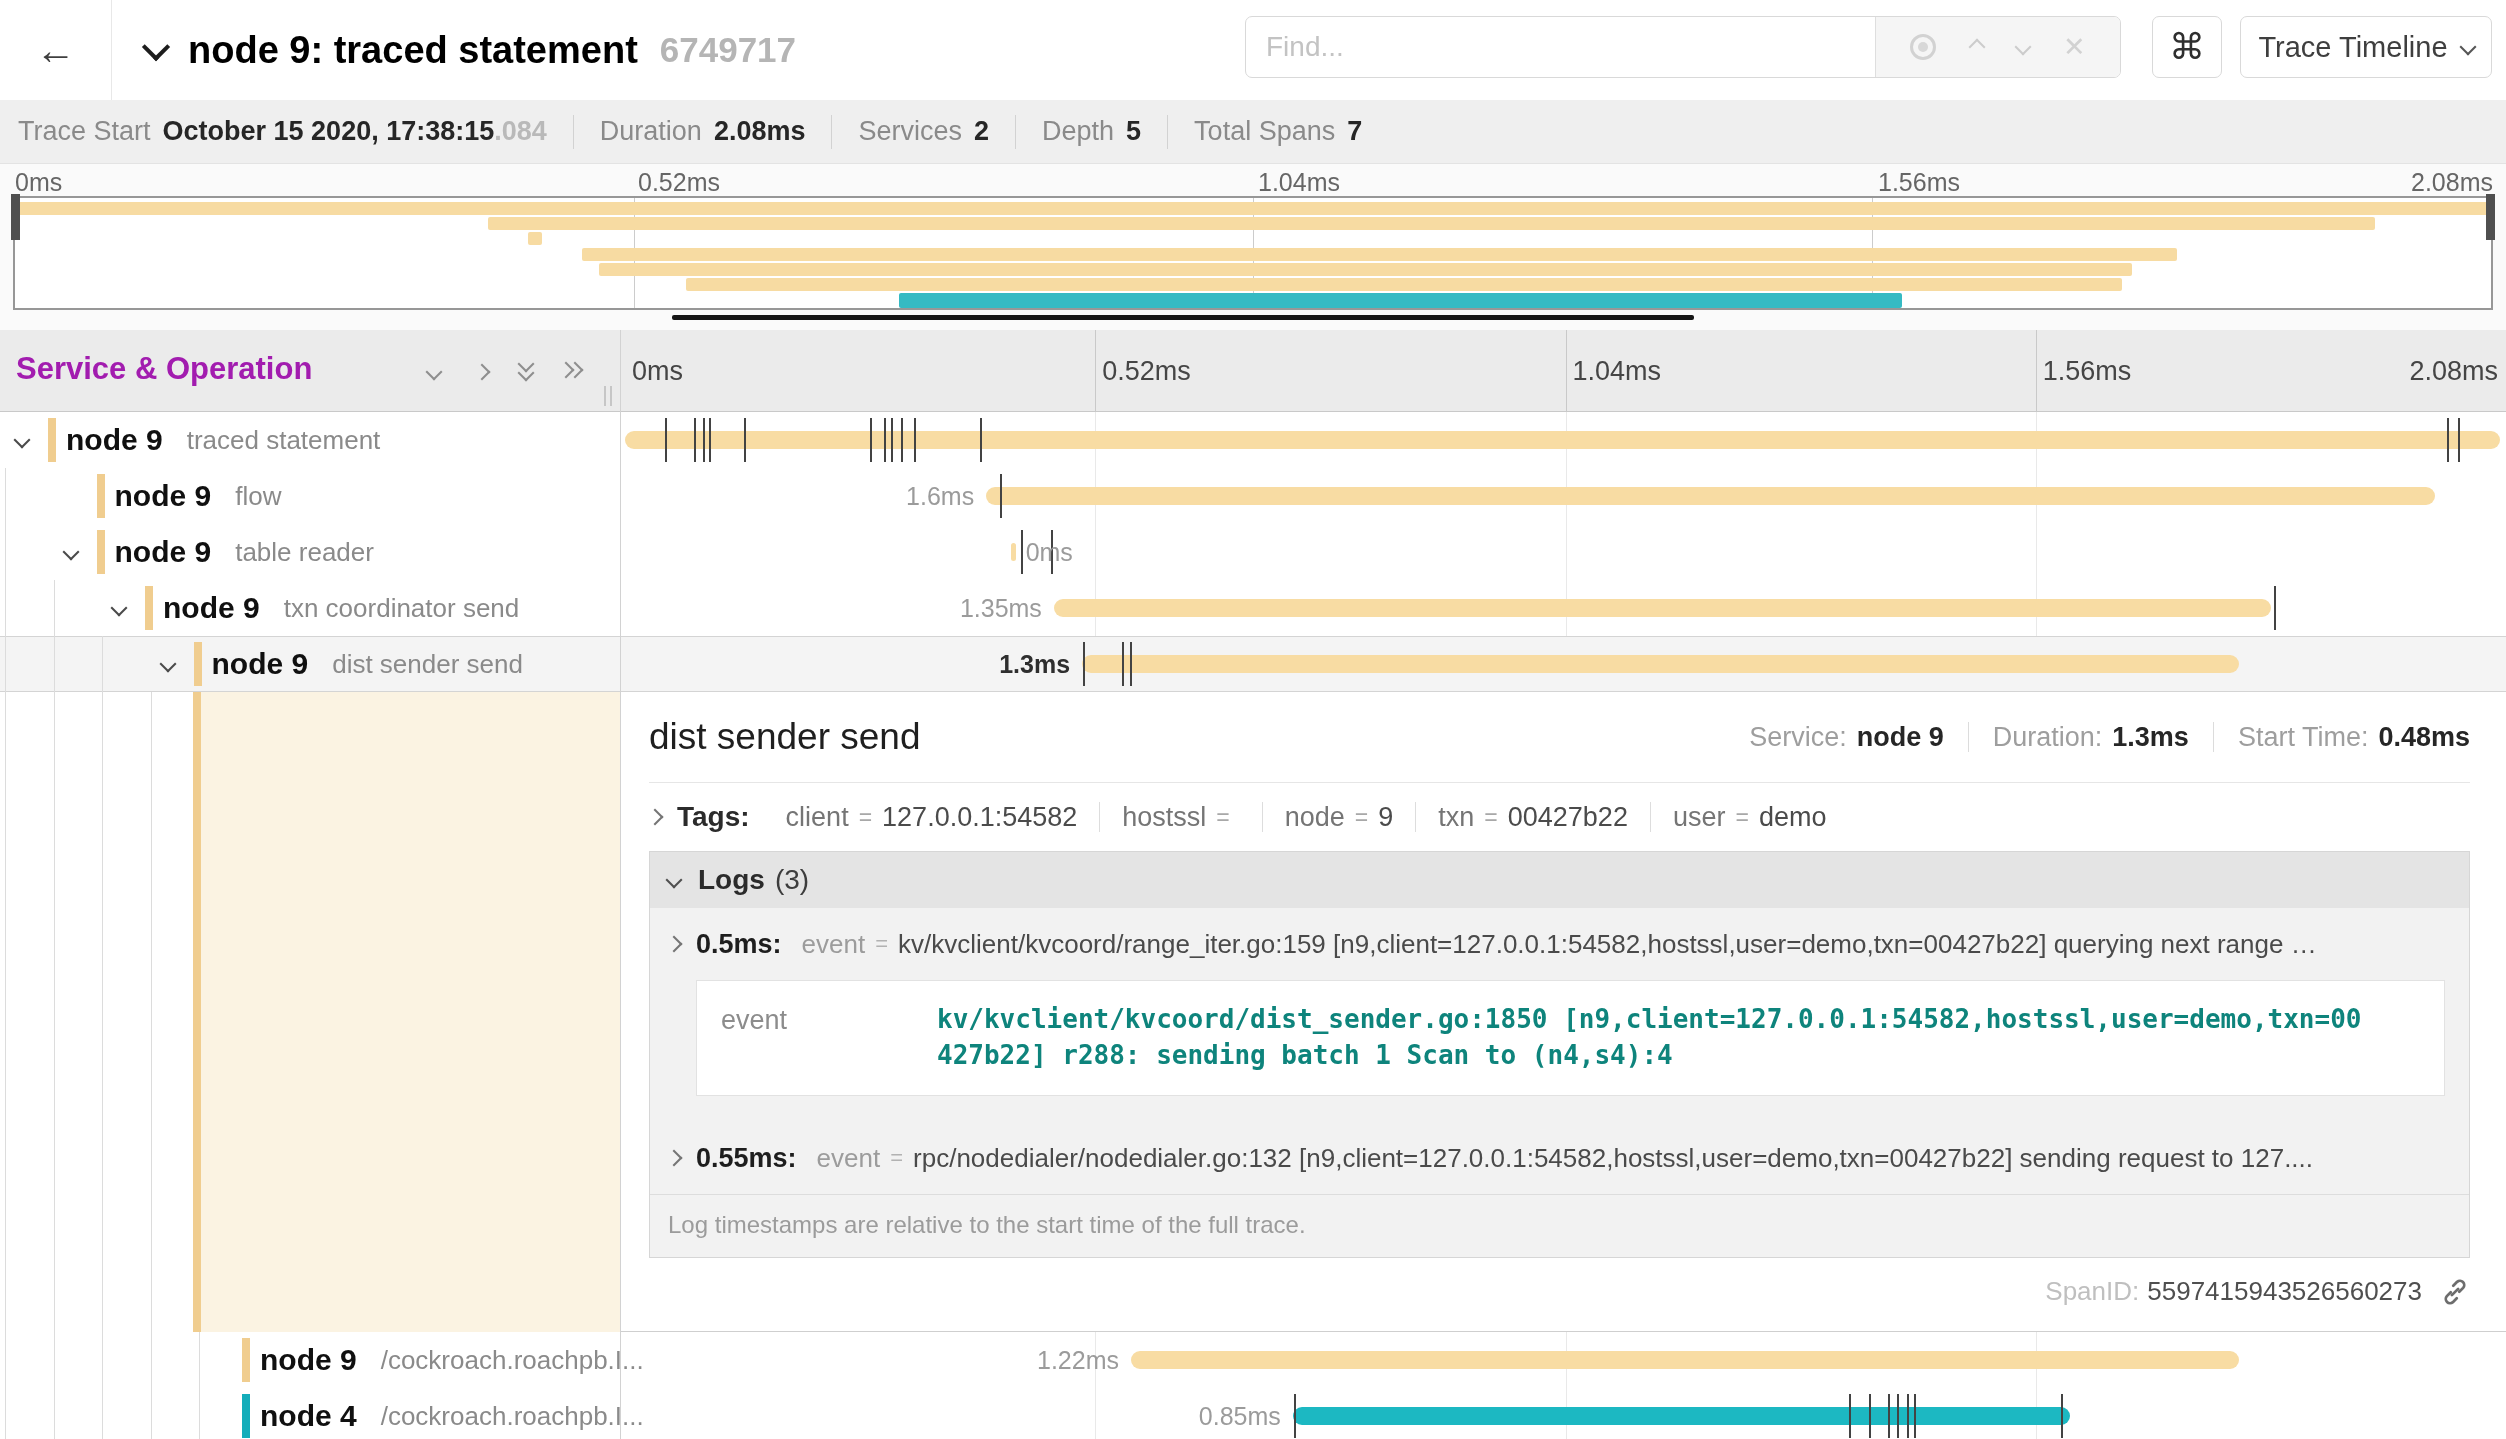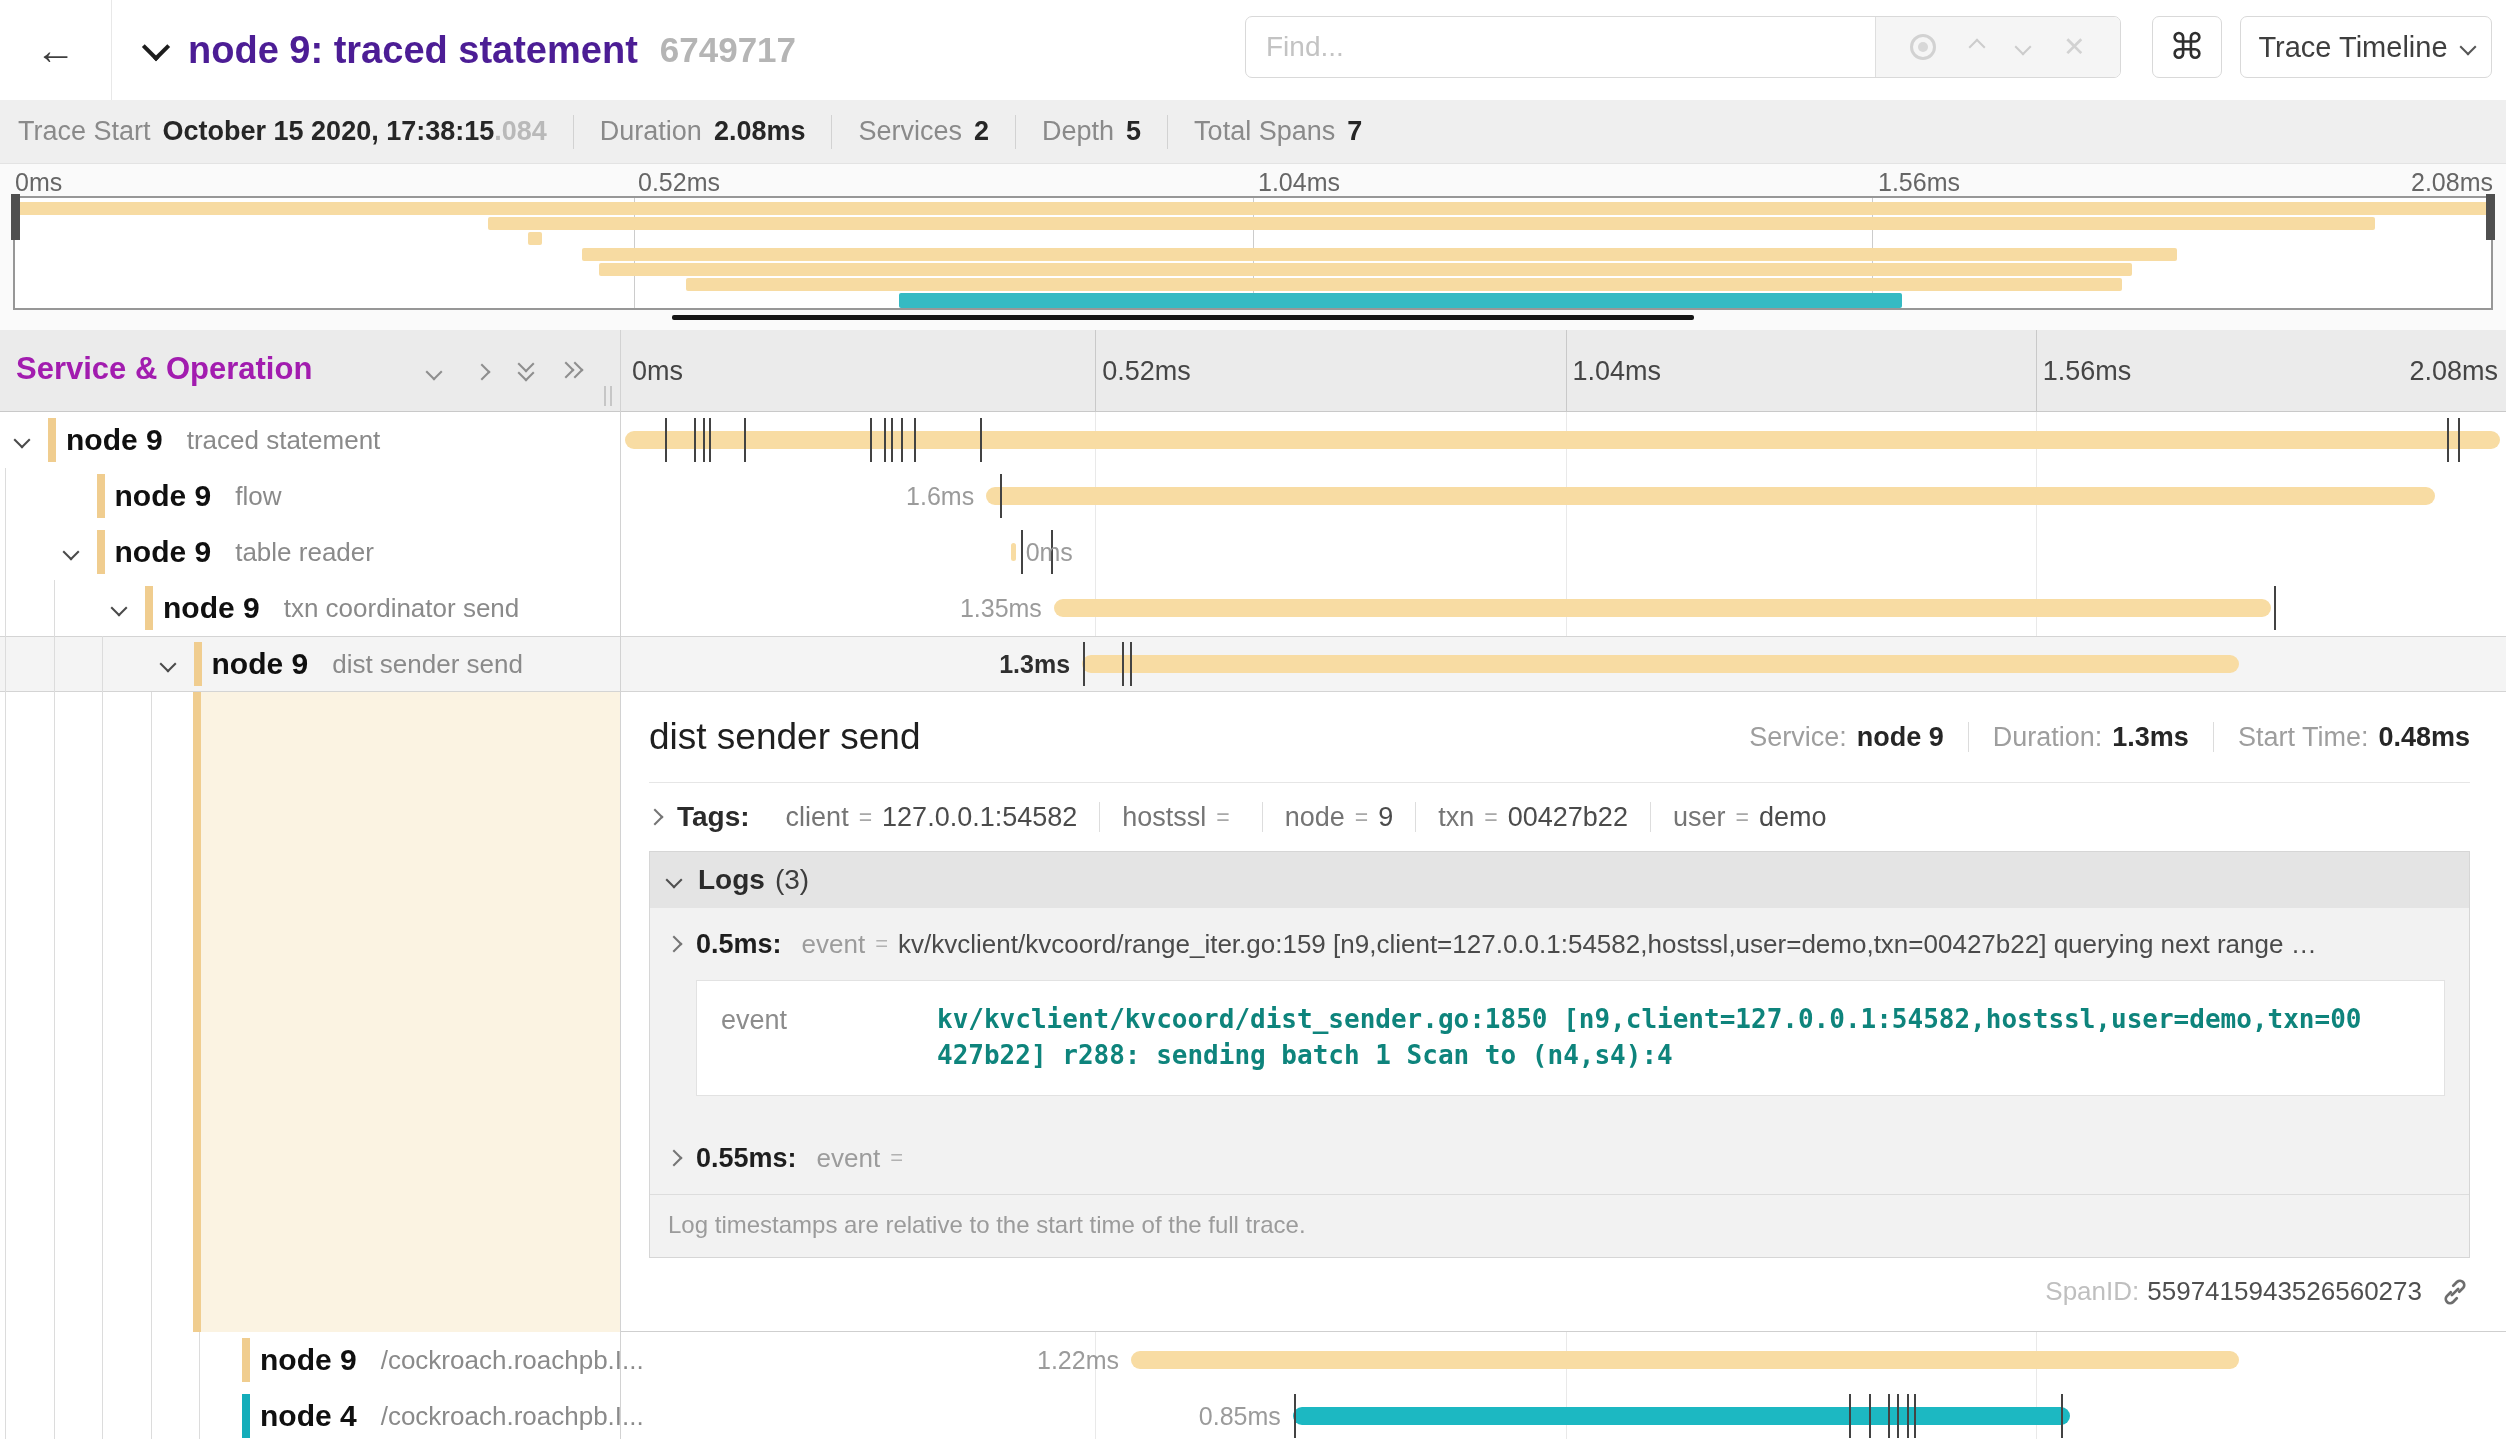--- a/index.html
+++ b/index.html
@@ -10,21 +10,21 @@
   .cv{display:inline-block;width:13px;height:13px;border-right:3px solid currentColor;
       border-bottom:3px solid currentColor;transform:rotate(45deg);}
   .cv.r{transform:rotate(-45deg);}
   .cv.sm{width:10px;height:10px;border-width:2.5px;}
   
   #header{left:0;top:0;width:2506px;height:100px;background:#fff;border-bottom:1px solid #ececec;}
   #back-btn{left:0;top:0;width:111px;height:100px;border-right:1px solid #e8e8e8;display:flex;
             align-items:center;justify-content:center;font-size:40px;color:#3f3f3f;cursor:pointer;}
   #title-wrap{left:146px;top:0;height:100px;display:flex;align-items:center;gap:22px;}
   #title-wrap .cv{color:#1d1d1d;width:16px;height:16px;border-width:4px;margin-top:-6px;}
-  #page-title{font-size:38px;font-weight:700;color:#4c1d95;}
+  #page-title{font-size:38px;font-weight:700;color:#000000;}
   #trace-id{font-size:35px;font-weight:600;color:#b5b5b5;}
   #find{left:1245px;top:16px;width:876px;height:62px;border:1px solid #d9d9d9;border-radius:7px;
         display:flex;background:#fff;box-sizing:border-box;overflow:hidden;}
   #find input{flex:1;border:none;outline:none;font-size:28px;padding:0 0 0 20px;color:#444;
         font-family:"Liberation Sans",sans-serif;background:transparent;}
   #find input::placeholder{color:#c3c3c3;}
   #find-suffix{width:244px;background:#f5f5f5;border-left:1px solid #dedede;display:flex;
         align-items:center;justify-content:space-evenly;color:#cccccc;}
   .ring{width:20px;height:20px;border:3px solid #d2d2d2;border-radius:50%;position:relative;}
   .ring:after{content:'';position:absolute;inset:5px;background:#d8d8d8;border-radius:50%;}
@@ -276,20 +276,21 @@
             </div>
             <div id="kvtable">
               <div id="kv-key">event</div>
               <div id="kv-val" style="color: rgb(14, 132, 124);">kv/kvclient/kvcoord/dist_sender.go:1850 [n9,client=127.0.0.1:54582,hostssl,user=demo,txn=00427b22] r288: sending batch 1 Scan to (n4,s4):4</div>
             </div>
             <div class="logrow">
               <span class="cv sm r"></span>
               <span class="ltime">0.55ms:</span>
               <span class="lkey">event</span>
               <span class="leq">=</span>
+              <span class="lval">rpc/nodedialer/nodedialer.go:132 [n9,client=127.0.0.1:54582,hostssl,user=demo,txn=00427b22] sending request to 127....</span>
             </div>
           </div>
         <div id="logs-footer">Log timestamps are relative to the start time of the full trace.</div>
       </div>
       <div id="spanid-row">
         <span id="spanid-label">SpanID:</span>
         <span id="spanid-value">5597415943526560273</span>
         <span id="spanid-link">
           <svg width="30" height="30" viewBox="0 0 24 24">
               <path d="M9.5 14.5 L14.5 9.5 M8.6 12.2 l-3.1 3.1 a3.4 3.4 0 0 0 4.8 4.8 l3.1-3.1 M15.4 11.8 l3.1-3.1 a3.4 3.4 0 0 0 -4.8-4.8 l-3.1 3.1" stroke="#6d6d6d" stroke-width="2.2" fill="none" stroke-linecap="round"></path>

